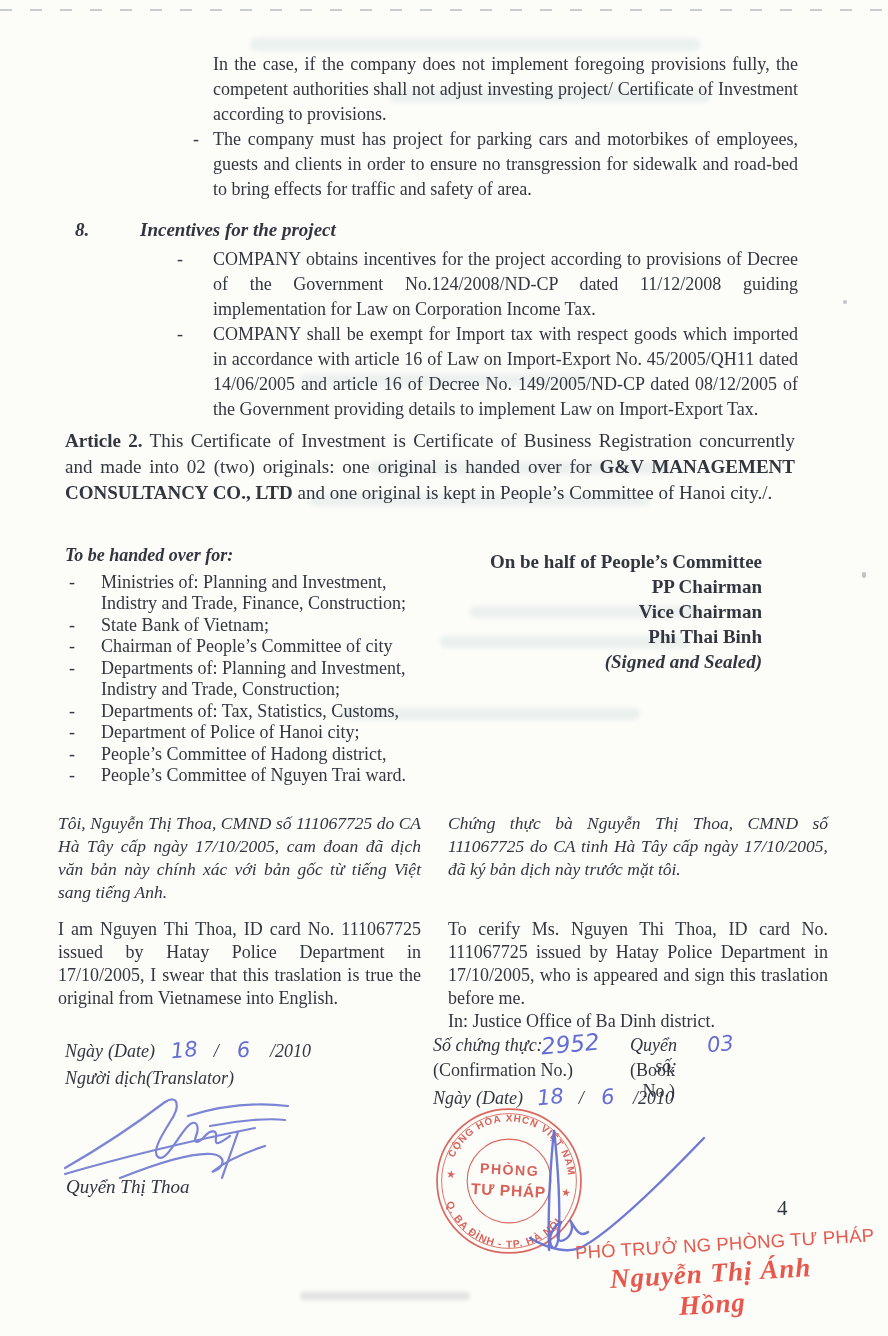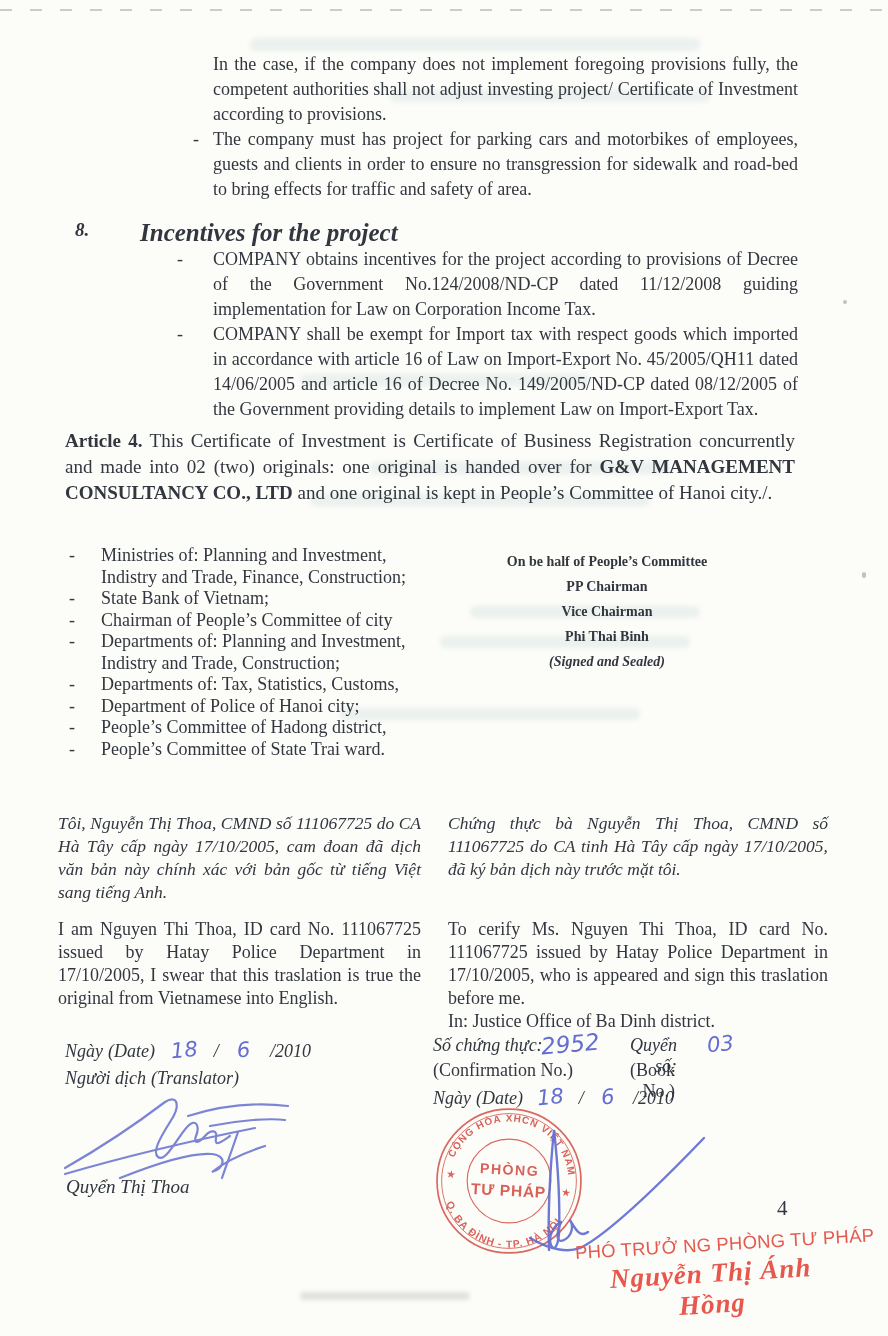--- a/index.html
+++ b/index.html
@@ -7,32 +7,32 @@
         font-family:"Liberation Serif",serif;color:#32363f;overflow:hidden;padding-left:8px;}
   .abs{position:absolute;}
   .just{text-align:justify;}
   .it{font-style:italic;}
   .b{font-weight:bold;}
   
   .intro{left:213px;top:52px;width:585px;font-size:18px;line-height:25px;}
   .hang{position:relative;}
   .hang .dash{position:absolute;left:-20px;top:0;}
   .s8num{left:75px;top:219px;font-size:19px;}
-  .s8title{left:140px;top:219px;font-size:25px;}
+  .s8title{left:140px;top:219px;font-size:19px;}
   .s8bullets{left:213px;top:247px;width:585px;font-size:18px;line-height:25px;}
   .s8item{position:relative;text-align:justify;}
   .s8item .dash{position:absolute;left:-36px;top:0;}
   .article3{left:65px;top:428px;width:730px;font-size:19px;line-height:26px;}
   
   .handover{left:65px;top:545px;width:368px;font-size:18px;line-height:21.5px;}
   .handover-title{font-size:18px;margin-bottom:5px;}
   .hitem{position:relative;padding-left:36px;}
   .hitem .dash{position:absolute;left:4px;top:0;}
   
-  .committee{left:452px;top:549px;width:310px;text-align:center;font-size:14px;line-height:25px;font-weight:bold;}
+  .committee{left:452px;top:549px;width:310px;text-align:right;font-size:19px;line-height:25px;font-weight:bold;}
   
   .colL{left:58px;width:363px;}
   .colR{left:448px;width:380px;}
   .tvi{font-size:17.5px;line-height:23px;font-style:italic;text-align:justify;}
   .ten{font-size:18px;line-height:23px;text-align:justify;}
   .loc{text-align:left;}
   
   .dateL{left:65px;top:1037px;font-size:18px;line-height:27px;}
   .drow{display:flex;align-items:baseline;}
   .hand{font-family:"DejaVu Sans",sans-serif;font-style:italic;color:#636dd2;display:inline-block;transform:rotate(-5deg);}
@@ -85,23 +85,24 @@
         <span class="dash">-</span>
         <span>COMPANY obtains incentives for the project according to provisions of Decree of the Government No.124/2008/ND-CP dated 11/12/2008 guiding implementation for Law on Corporation Income Tax.</span>
       </div>
 
       <div class="s8item">
         <span class="dash">-</span>
         <span>COMPANY shall be exempt for Import tax with respect goods which imported in accordance with article 16 of Law on Import-Export No. 45/2005/QH11 dated 14/06/2005 and article 16 of Decree No. 149/2005/ND-CP dated 08/12/2005 of the Government providing details to implement Law on Import-Export Tax.</span>
       </div>
     </div>
 
-  <p class="abs article3 just" style="margin:0"><span class="b">Article 4.</span><span> This Certificate of Investment is Certificate of Business Registration concurrently and made into 02 (two) originals: one original is handed over for </span><span class="b">G&amp;V MANAGEMENT CONSULTANCY CO., LTD</span><span> and one original is kept in People’s Committee of Hanoi city./.</span></p>
+  <p class="abs article3 just" style="margin:0"><span class="b">Article 2.</span><span> This Certificate of Investment is Certificate of Business Registration concurrently and made into 02 (two) originals: one original is handed over for </span><span class="b">G&amp;V MANAGEMENT CONSULTANCY CO., LTD</span><span> and one original is kept in People’s Committee of Hanoi city./.</span></p>
 
   <div class="abs handover">
+    <div class="handover-title b it">To be handed over for:</div>
     <div>
 
         <div class="hitem">
           <span class="dash">-</span>
           <span>Ministries of: Planning and Investment, Indistry and Trade, Finance, Construction;</span>
         </div>
 
         <div class="hitem">
           <span class="dash">-</span>
           <span>State Bank of Vietnam;</span>
@@ -127,21 +128,21 @@
           <span>Department of Police of Hanoi city;</span>
         </div>
 
         <div class="hitem">
           <span class="dash">-</span>
           <span>People’s Committee of Hadong district,</span>
         </div>
 
         <div class="hitem">
           <span class="dash">-</span>
-          <span>People’s Committee of State Trai ward.</span>
+          <span>People’s Committee of Nguyen Trai ward.</span>
         </div>
       </div>
   </div>
 
   <div class="abs committee">
     <div>
 
         <div>On be half of People’s Committee</div>
 
         <div>PP Chairman</div>
@@ -168,21 +169,21 @@
     <div class="drow">
       <span class="it">Ngày</span>
       <span class="it" style="margin-left:5px">(Date)</span>
       <span class="hand" style="margin-left:16px;font-size:21px">18</span>
       <span class="it" style="margin-left:16px">/</span>
       <span class="hand" style="margin-left:18px;font-size:21px">6</span>
       <span class="it" style="margin-left:20px">/2010</span>
     </div>
     <div class="drow">
       <span class="it">Người dịch</span>
-      <span class="it" style="margin-left:5px">(Translator)</span>
+      <span class="it" style="">(Translator)</span>
     </div>
   </div>
 
   <div class="abs certR">
     <div class="r">
       <span class="abs it" style="left:0">Số chứng thực:</span>
       <span class="abs hand" style="left:108px;top:-4px;font-size:23px">2952</span>
       <span class="abs it" style="left:197px">Quyển số:</span>
       <span class="abs hand" style="left:274px;top:-3px;font-size:21px">03</span>
     </div>

